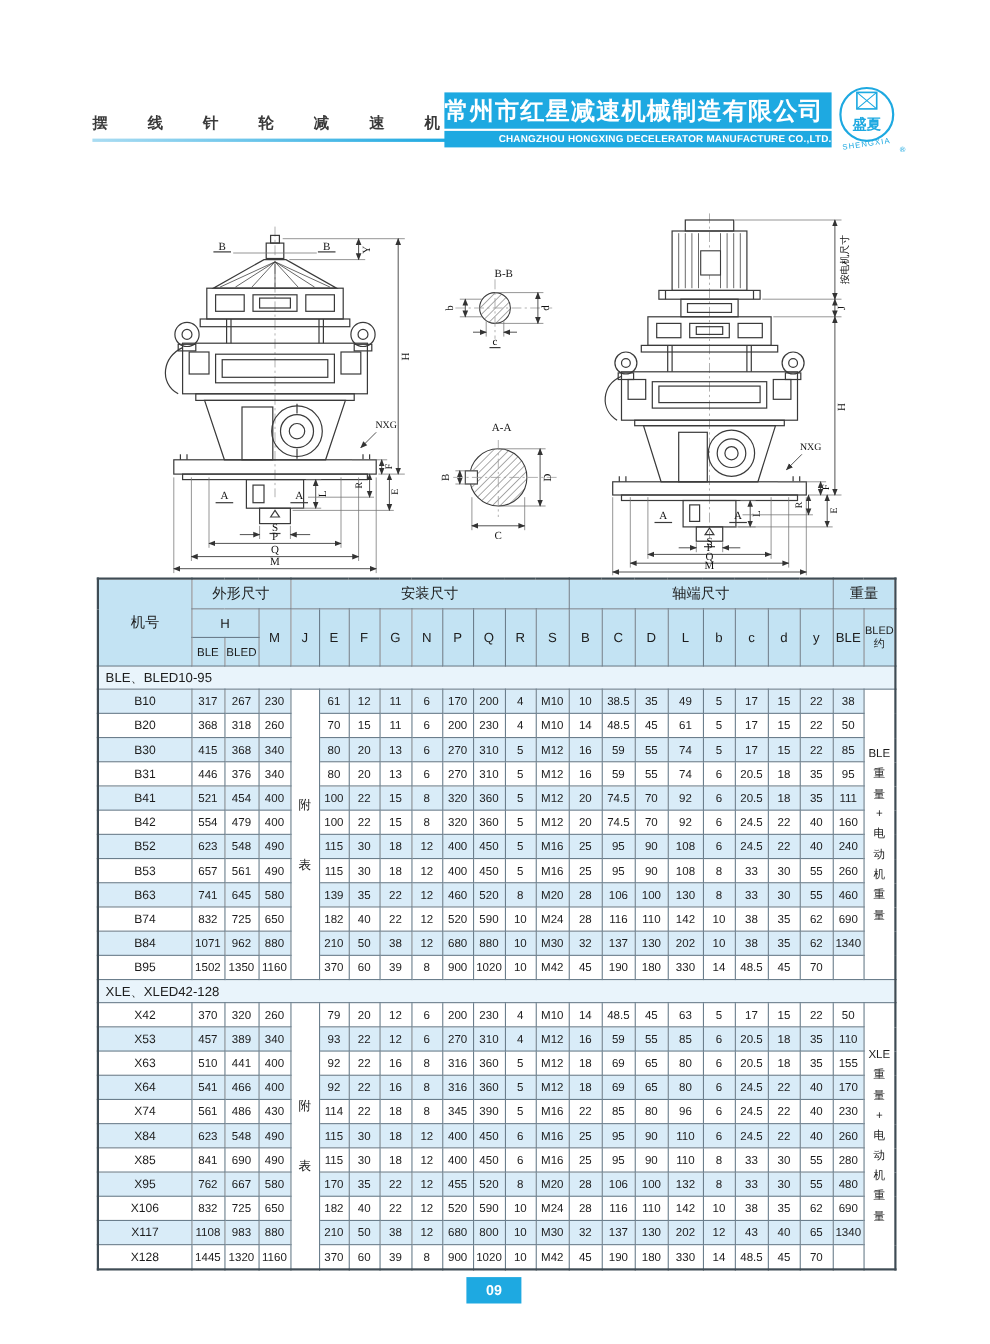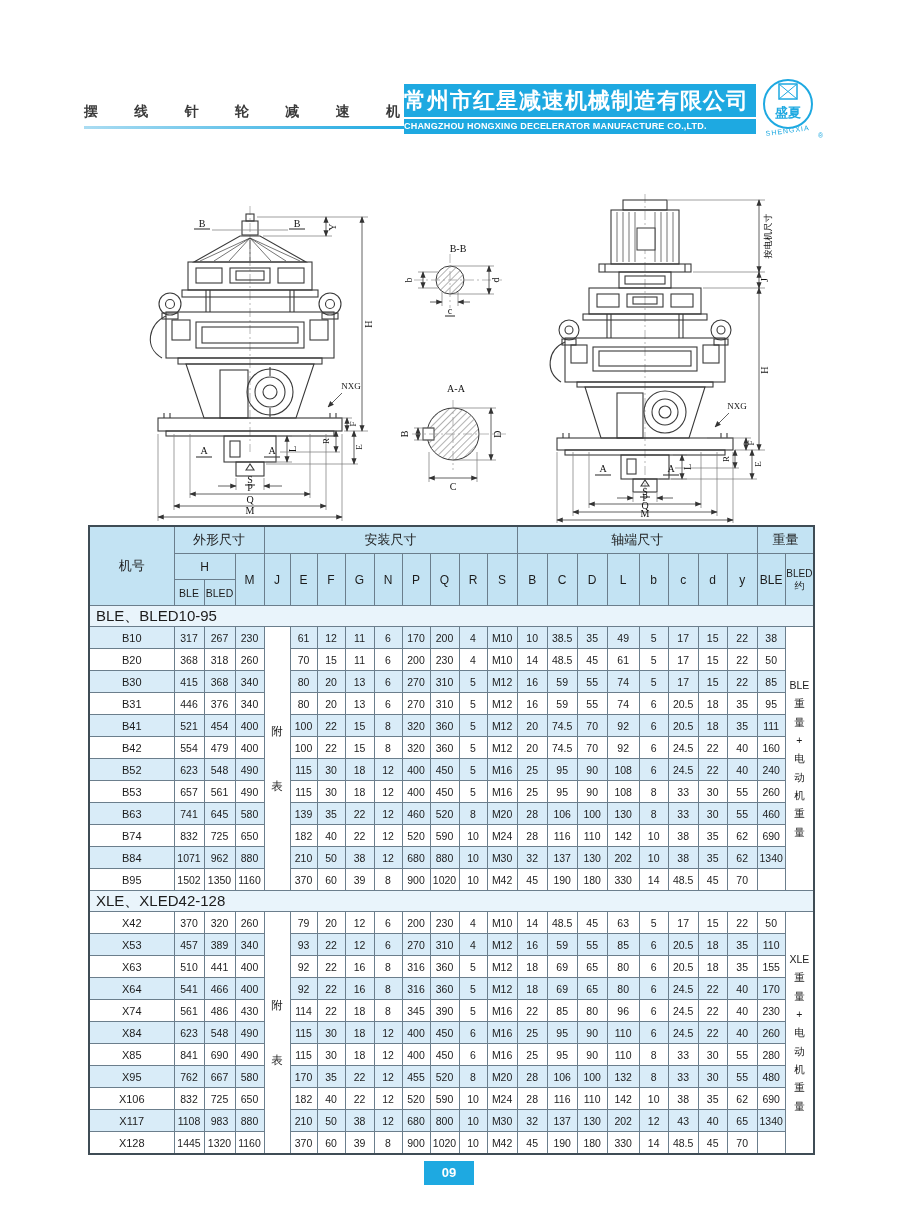--- a/index.html
+++ b/index.html
@@ -6,21 +6,21 @@
   .page{position:relative;width:900px;height:1222px;background:#ffffff;overflow:hidden;
         font-family:"Liberation Sans","DejaVu Sans",sans-serif;color:#222;}
   
   .tagline{position:absolute;left:84px;top:103px;width:316px;display:flex;
            justify-content:space-between;font-size:14px;font-weight:600;color:#3a3a3a;}
   .tagline-underline{position:absolute;left:84px;top:126px;width:322px;height:3px;
            background:linear-gradient(to right,#aadcf2,#1ea9e1);}
   .company-cn{position:absolute;left:404px;top:84px;width:352px;height:33px;background:#1ea9e1;
            color:#fff;font-size:22px;font-weight:bold;letter-spacing:1px;text-align:left;line-height:33px;}
   .company-en{position:absolute;left:404px;top:119px;width:352px;height:15px;background:#1ea9e1;
-           color:#fff;font-size:9px;font-weight:bold;text-align:left;line-height:15px;letter-spacing:.2px;}
+           color:#fff;font-size:9px;font-weight:bold;text-align:right;line-height:15px;letter-spacing:.2px;}
   .logo{position:absolute;left:752px;top:76px;width:76px;height:66px;}
   
   .title-bar{position:absolute;left:86px;top:166px;width:414px;height:25px;background:#1ea9e1;
            color:#fff;font-size:15px;font-weight:bold;line-height:25px;padding-left:20px;
            box-sizing:border-box;clip-path:polygon(0 0,100% 0,calc(100% - 16px) 100%,0 100%);}
   
   .drawings{position:absolute;left:0;top:190px;width:900px;height:336px;}
   .drawings svg{position:absolute;overflow:visible;}
   .svg-left{left:100px;top:10px;}
   .svg-mid{left:398px;top:50px;}
@@ -38,21 +38,21 @@
            table-layout:fixed;}
   .dim-table th,.dim-table td{border:1px solid #6b7e8c;padding:0;text-align:center;color:#1c1c1c;
            overflow:hidden;white-space:nowrap;}
   .dim-table{border:2px solid #3f4c55;}
   .dim-table thead th{background:#c3e3f3;font-size:12px;font-weight:normal;height:25px;}
   .dim-table thead tr.grp th{font-size:13px;height:26px;}
   .dim-table thead th.th-machine{font-size:13px;}
   .dim-table thead th.th-sub{font-size:10.5px;}
   .dim-table thead th.th-bled div{font-size:10px;line-height:1.15;}
   .dim-table tbody td{font-size:10.5px;height:21px;background:#fff;}
-  .dim-table tbody td.sec{text-align:left;padding-left:6px;background:#e9f4fb;font-size:15px;height:20px;}
+  .dim-table tbody td.sec{text-align:left;padding-left:6px;background:#e9f4fb;font-size:12px;height:20px;}
   .dim-table tbody tr.alt td{background:#d9ecf8;}
   .dim-table tbody td.model{font-size:11px;}
   .dim-table tbody td.vnote,.dim-table tbody tr.alt td.vnote{background:#fff;vertical-align:middle;}
   .vnote span{display:block;text-align:center;}
   .jnote span{margin:40px 0;font-size:11.5px;}
   .wnote span{line-height:1.75;font-size:10.5px;}
   
   .page-badge{position:absolute;left:424px;top:1161px;width:50px;height:24px;background:#1ea9e1;
            color:#fff;font-size:13px;font-weight:bold;text-align:center;line-height:24px;}
 </style>

